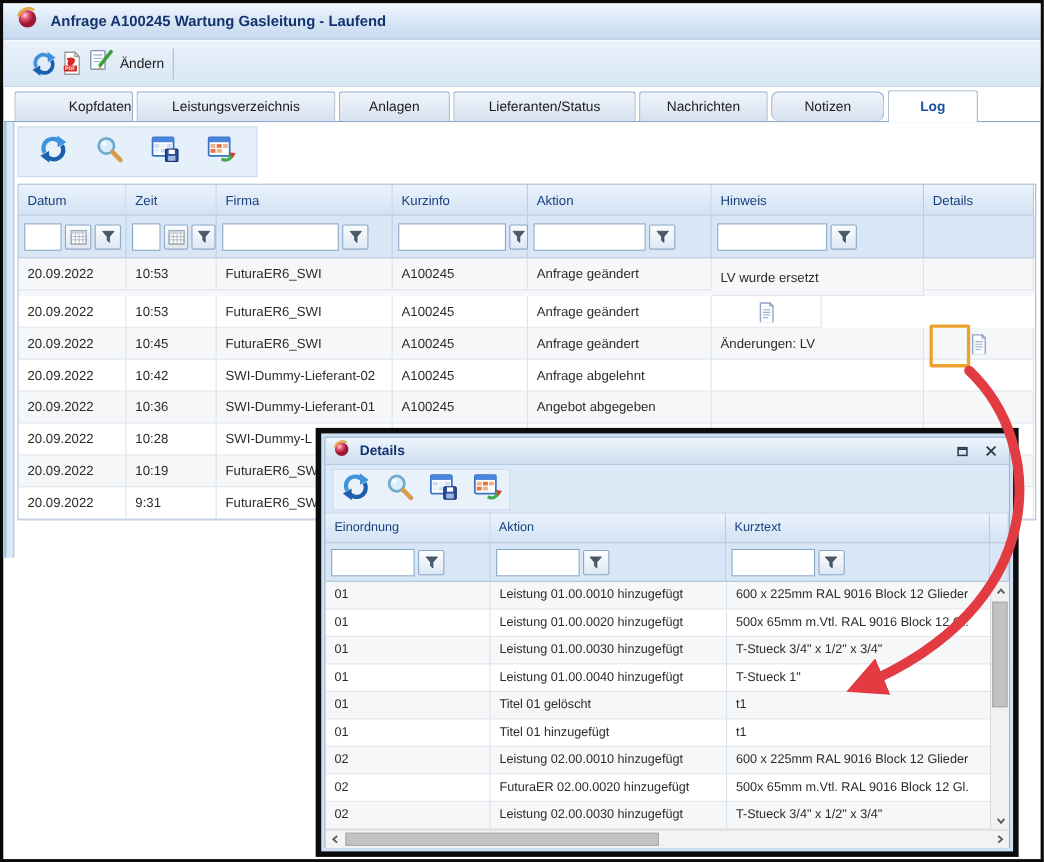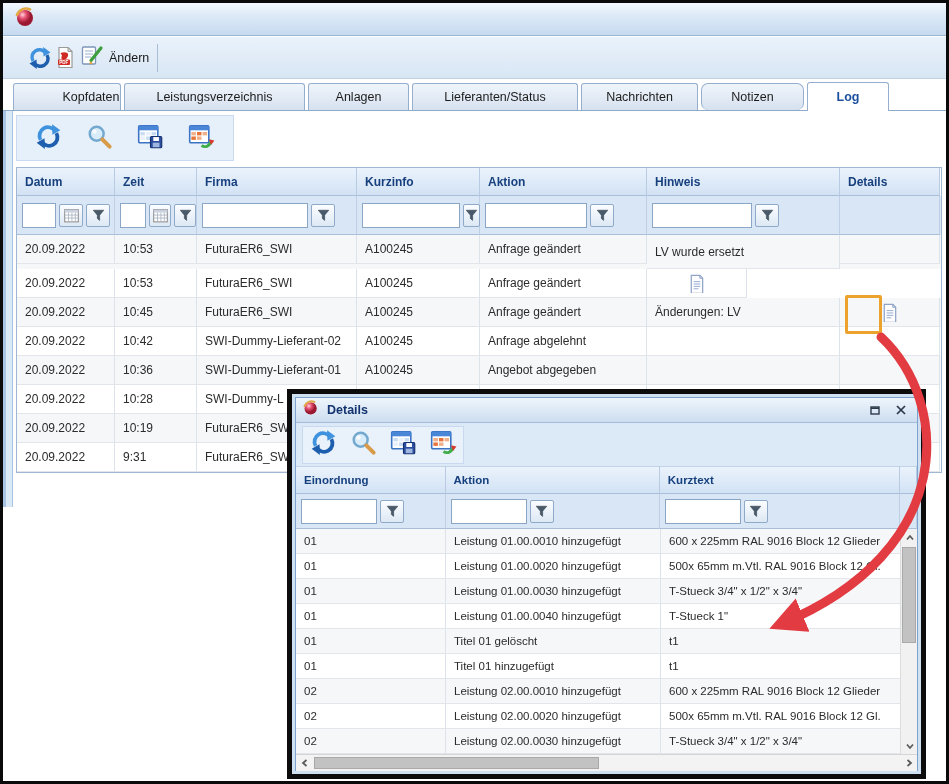--- a/index.html
+++ b/index.html
@@ -30,21 +30,21 @@
     background:#dbe8f6; border-left:3px solid #a9c3e2; border-right:1px solid #a9c3e2; }
 
   .grid-toolbar { position:absolute; left:13px; top:112px; width:218px; height:46px;
     background:#e6f0fb; border:1px solid #c9daf0; display:flex; align-items:center;
     justify-content:space-around; padding:0 6px; }
 
   
   .grid { position:absolute; background:#fff; border:1px solid #9fb6d4; }
   .g-head { display:flex; }
   .g-hcell { background:linear-gradient(180deg,#ebf3fc,#d2e2f4); border-right:1px solid #b9cbe2;
-    border-bottom:1px solid #a9bfd9; color:#17407e; font-weight:700; display:flex; align-items:center; padding-left:8px;text-align:right; }
+    border-bottom:1px solid #a9bfd9; color:#17407e; font-weight:400; display:flex; align-items:center; padding-left:8px;text-align:right; }
   .g-filter { display:flex; background:#d9e6f5; }
   .g-fcell { border-right:1px solid #bfd0e4; border-bottom:1px solid #a9bfd9; display:flex; align-items:center; gap:3px; padding-left:5px; }
   .g-fcell input { height:25px; border:1px solid #8aa5c6; background:#fff; font-size:12px; padding:0 3px; }
   .fbtn { width:24px; height:23px; background:linear-gradient(180deg,#fbfdff,#dde8f4);
     border:1px solid #8fa9c9; border-radius:2px; display:flex; align-items:center; justify-content:center; }
   .g-row { display:flex; }
   .g-row:nth-child(odd) { background:#f6f7f9; }
   .g-row:nth-child(even) { background:#ffffff; }
   .g-cell { border-right:1px solid #dde3ea; border-bottom:1px solid #e2e6eb; display:flex;
     align-items:center; padding-left:8px; color:#2b2b2b; overflow:hidden; white-space:nowrap; }
@@ -86,20 +86,21 @@
               <radialGradient id="g1" cx="35%" cy="30%">
                 <stop offset="0%" stop-color="#ffd4da"></stop>
         <stop offset="45%" stop-color="#e85577"></stop>
                 <stop offset="100%" stop-color="#9c1830"></stop>
               </radialGradient>
             </defs>
         <circle cx="10" cy="11" r="8" fill="url(#g1)"></circle>
         <path d="M2 8 A9.5 9.5 0 0 1 15 2.5" fill="none" stroke="#e2aa44" stroke-width="2.6" stroke-linecap="round"></path>
           </svg>
         </span></span>
+    <span class="title-text">Anfrage A100245 Wartung Gasleitung - Laufend</span>
   </div>
 
   <div class="main-toolbar">
     <span class="tb-btn" id="btn-refresh-main">
         <span style="display: inline-flex;">
           <svg width="24" height="24" viewBox="0 0 24 24">
             <path d="M5 15 A7.2 7.2 0 0 1 18 7.5" fill="none" stroke="#3f92dd" stroke-width="3.4"></path>
        <polygon points="15.2,1 22.5,6.5 15.5,10.5" fill="#3f92dd"></polygon>
        <path d="M19 9 A7.2 7.2 0 0 1 6 16.5" fill="none" stroke="#1d5fae" stroke-width="3.4"></path>
        <polygon points="8.8,23 1.5,17.5 8.5,13.5" fill="#1d5fae"></polygon>
@@ -547,21 +548,21 @@
               <div class="g-cell" style="width: 215px; height: 25px; font-size: 11.5px;">Titel 01 hinzugefügt</div>
               <div class="g-cell" style="width: 241px; height: 25px; font-size: 11.5px;">t1</div>
             </div>
             <div class="g-row">
               <div class="g-cell" style="width: 150px; height: 25px; font-size: 11.5px;">02</div>
               <div class="g-cell" style="width: 215px; height: 25px; font-size: 11.5px;">Leistung 02.00.0010 hinzugefügt</div>
               <div class="g-cell" style="width: 241px; height: 25px; font-size: 11.5px;">600 x 225mm RAL 9016 Block 12 Glieder</div>
             </div>
             <div class="g-row">
               <div class="g-cell" style="width: 150px; height: 25px; font-size: 11.5px;">02</div>
-              <div class="g-cell" style="width: 215px; height: 25px; font-size: 11.5px;">Leistung 02.00.0020 hinzugefügt</div>
+              <div class="g-cell" style="width: 215px; height: 25px; font-size: 11.5px;">FuturaER 02.00.0020 hinzugefügt</div>
               <div class="g-cell" style="width: 241px; height: 25px; font-size: 11.5px;">500x 65mm m.Vtl. RAL 9016 Block 12 Gl.</div>
             </div>
             <div class="g-row">
               <div class="g-cell" style="width: 150px; height: 25px; font-size: 11.5px;">02</div>
               <div class="g-cell" style="width: 215px; height: 25px; font-size: 11.5px;">Leistung 02.00.0030 hinzugefügt</div>
               <div class="g-cell" style="width: 241px; height: 25px; font-size: 11.5px;">T-Stueck 3/4" x 1/2" x 3/4"</div>
             </div>
             <div class="vscroll">
               <span class="sbtn">
                 <span style="display: inline-flex;">

